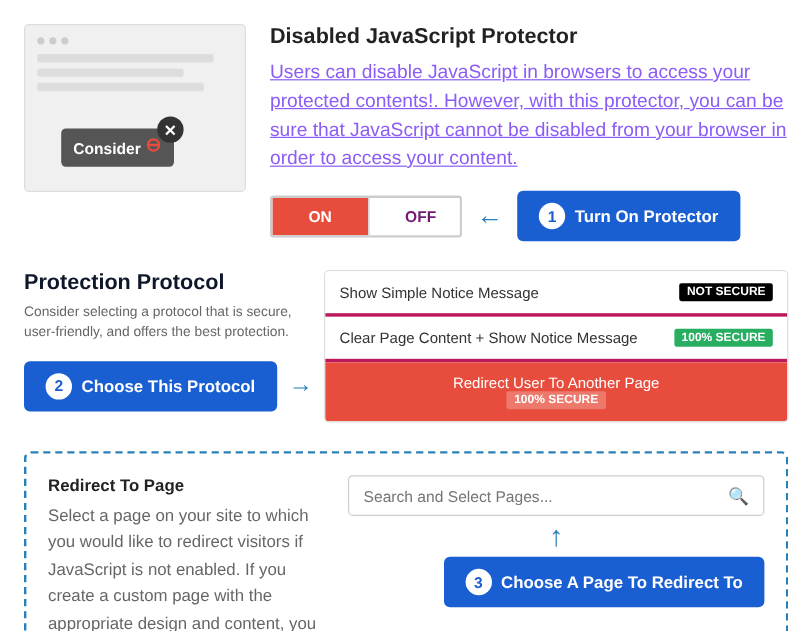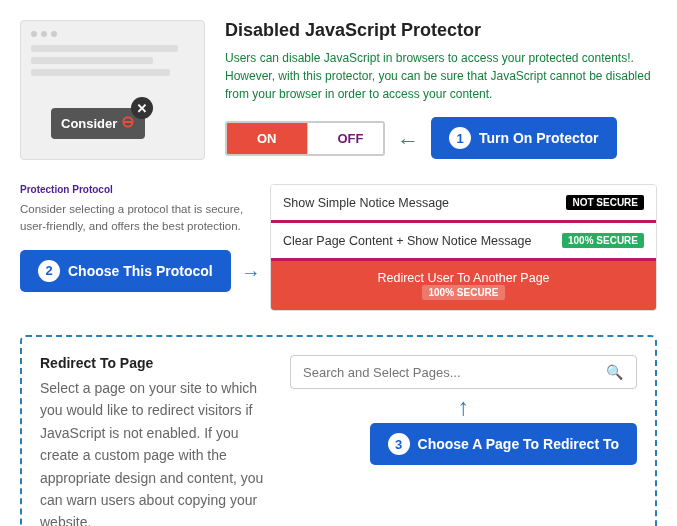--- a/index.html
+++ b/index.html
@@ -98,24 +98,25 @@
     }
 
     .card-title {
       font-size: 18px;
       font-weight: bold;
       color: #222;
       margin-bottom: 8px;
     }
 
     .card-description {
-      font-size: 12px;
-      color: #15803d;
+      font-size: 16px;
+      color: #8b5cf6;
       line-height: 1.5;
       margin-bottom: 14px;
+      text-decoration: underline;
     }
 
     .toggle-row {
       display: flex;
       align-items: center;
       gap: 12px;
     }
 
     .toggle-switch {
       display: flex;
@@ -187,23 +188,23 @@
       gap: 20px;
       margin-bottom: 24px;
     }
 
     .protocol-left {
       width: 230px;
       min-width: 230px;
     }
 
     .protocol-title {
-      font-size: 10px;
-      font-weight: bold;
-      color: #4c1d95;
+      font-size: 18px;
+      font-weight: bold;
+      color: #0f172a;
       margin-bottom: 6px;
     }
 
     .protocol-desc {
       font-size: 11.5px;
       color: #666;
       line-height: 1.5;
       margin-bottom: 14px;
     }
 

